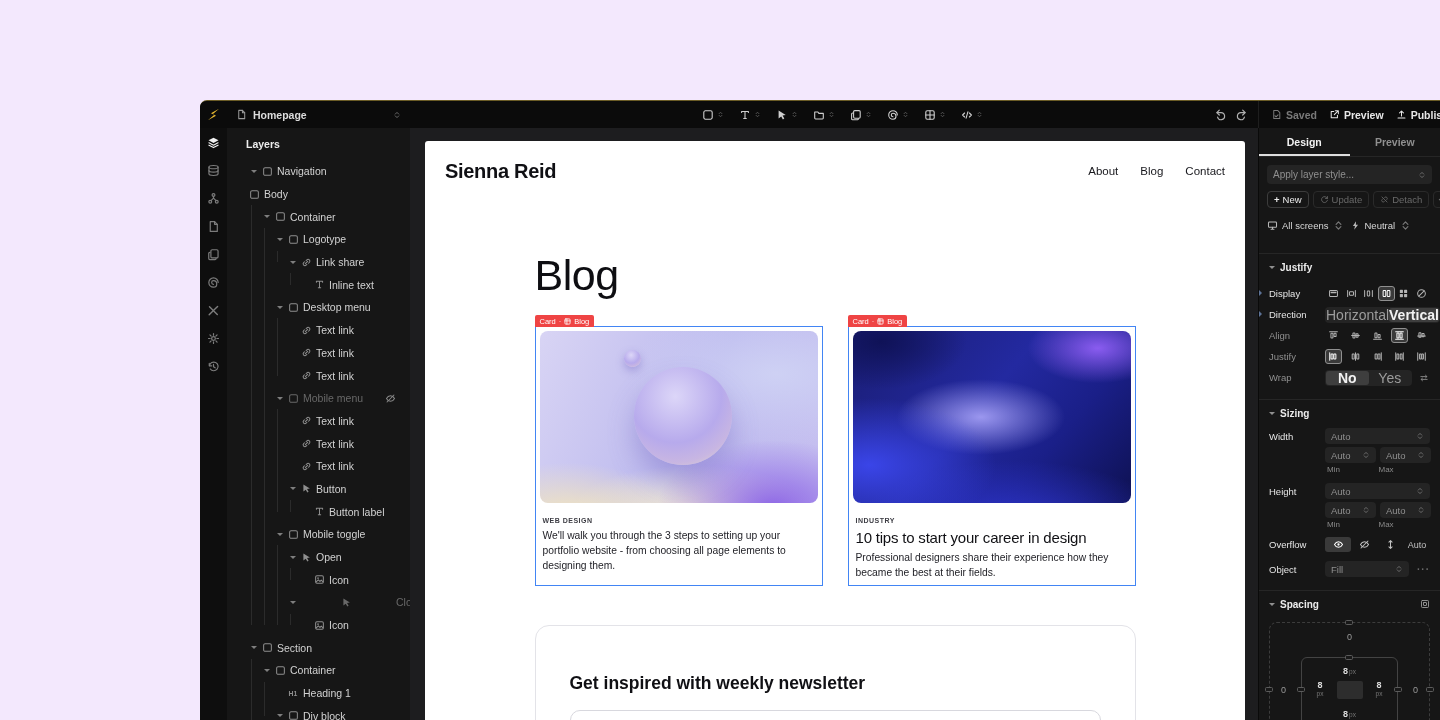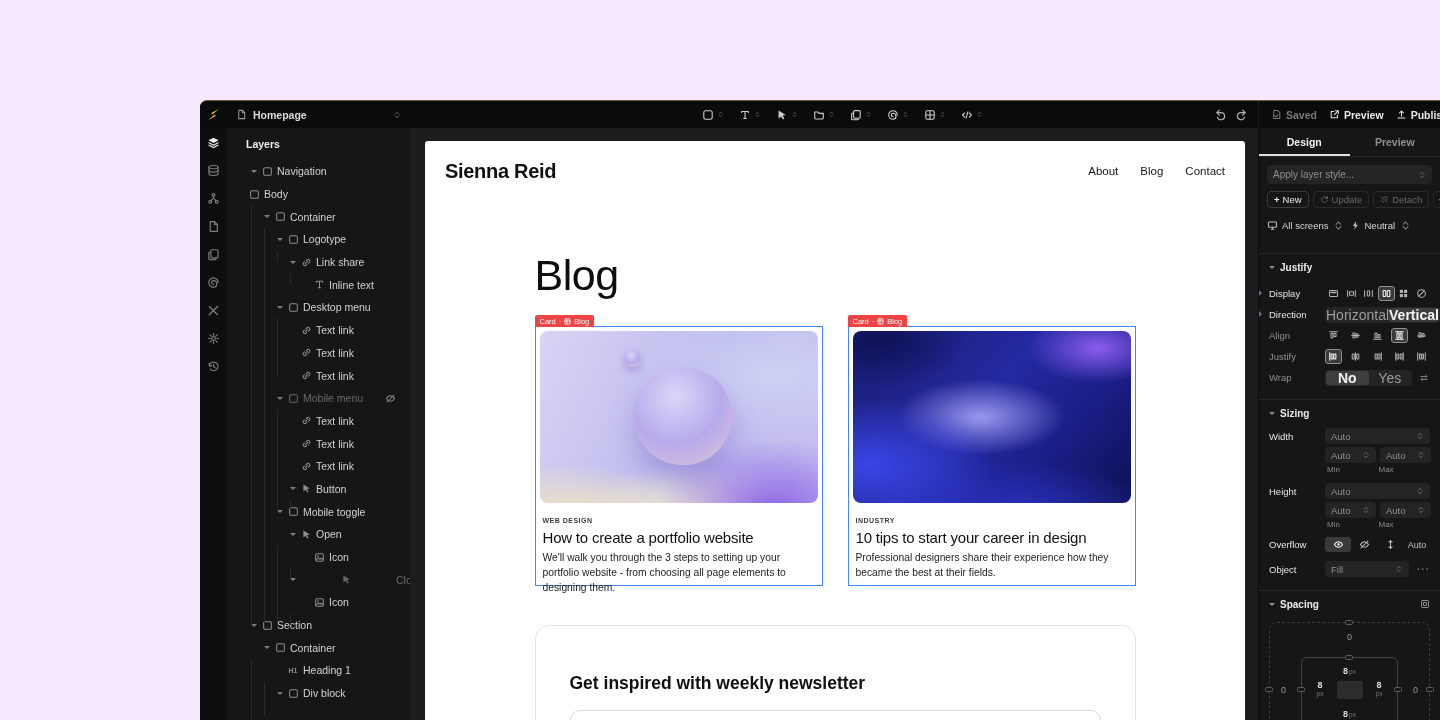--- a/index.html
+++ b/index.html
@@ -566,20 +566,29 @@
               <span class="caret">
                 <i></i>
               </span>
               <span class="ic ticon">
                 <svg viewBox="0 0 12 12">
                   <path d="M2.6 1.5 9.7 6l-3.1.6 1.7 2.9-1.4.9L5.2 7.4 2.6 9.4z" fill="currentColor"></path>
                 </svg>
               </span>
               <span class="tlabel">Button</span>
             </div>
+            <div class="trow" style="padding-left: 74px;">
+              <span class="caret"></span>
+              <span class="ic ticon">
+                <svg viewBox="0 0 12 12" fill="none" stroke="currentColor" stroke-width="1.1" stroke-linecap="round" stroke-linejoin="round">
+                  <path d="M2.6 3.5V2.5h6.8v1M6 2.5v7M4.7 9.5h2.6"></path>
+                </svg>
+              </span>
+              <span class="tlabel">Button label</span>
+            </div>
             <div class="trow" style="padding-left: 48px;">
               <span class="caret">
                 <i></i>
               </span>
               <span class="ic ticon">
                 <svg viewBox="0 0 12 12" fill="none" stroke="currentColor" stroke-width="1.1" stroke-linecap="round" stroke-linejoin="round">
                   <rect x="1.8" y="1.8" width="8.4" height="8.4" rx="1.6"></rect>
                 </svg>
               </span>
               <span class="tlabel">Mobile toggle</span>
@@ -717,21 +726,20 @@
                       </svg>
                     </span>
                     <span>Blog</span>
                   </div>
                   <div class="card-img img-sphere">
                     <div class="sphere"></div>
                     <div class="sphere small"></div>
                   </div>
                   <div class="card-body">
                     <div class="cat">WEB DESIGN</div>
-                    <div class="ctitle">How to create a portfolio website</div>
                     <div class="cdesc">We'll walk you through the 3 steps to setting up your portfolio website - from choosing all page elements to designing them.</div>
                   </div>
                 </div>
                 <div class="card">
                   <div class="badge">
                     <span>Card</span>
                     <span class="sep">·</span>
                     <span class="ic ">
                       <svg viewBox="0 0 12 12" fill="none" stroke="currentColor" stroke-width="1.1" stroke-linecap="round" stroke-linejoin="round">
                         <rect x="1.6" y="1.6" width="8.8" height="8.8" rx="1.4" stroke-width="1.4"></rect>

